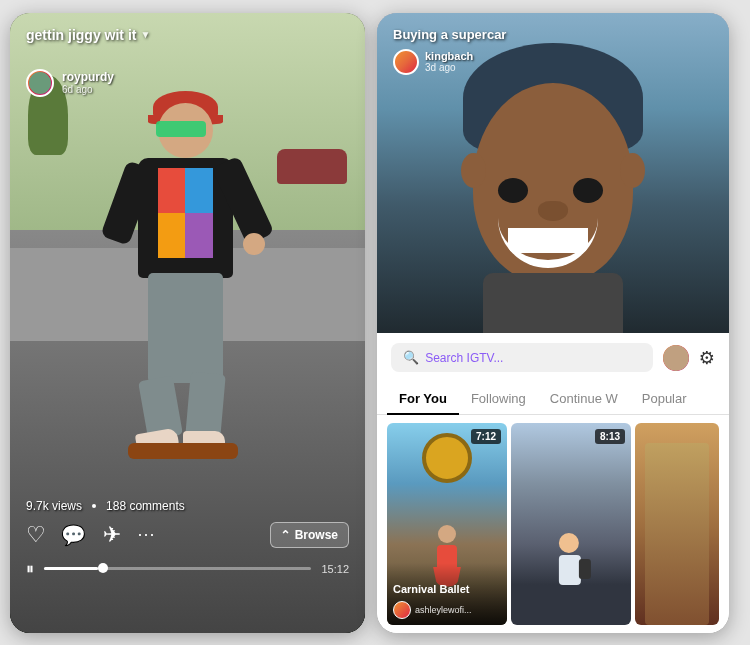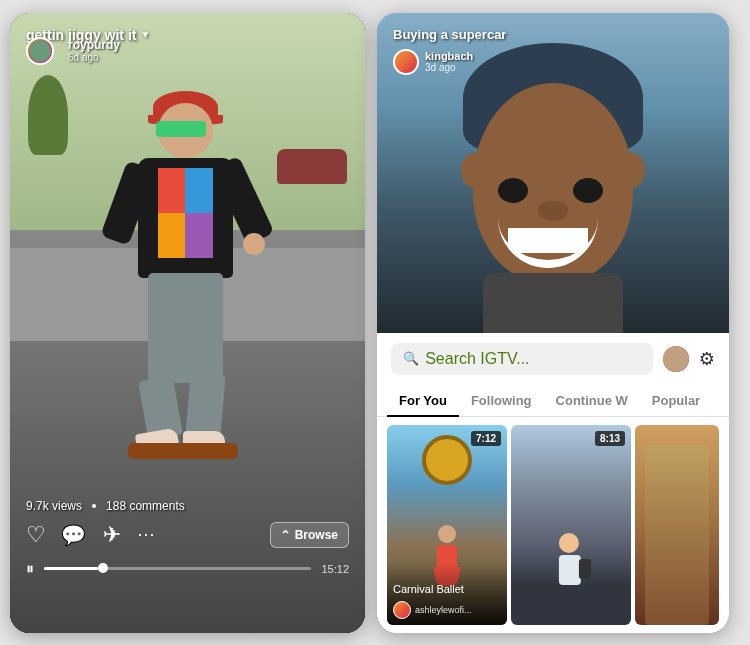--- a/index.html
+++ b/index.html
@@ -102,25 +102,25 @@
       align-items: center;
       gap: 4px;
     }
     .video-title-left .chevron {
       font-size: 10px;
       opacity: 0.8;
     }
 
     .creator-info {
       position: absolute;
-      top: 24px;
+      top: 56px;
       left: 16px;
       display: flex;
       align-items: center;
-      gap: 14px;
+      gap: 8px;
     }
     .creator-avatar {
       width: 28px;
       height: 28px;
       border-radius: 50%;
       background: linear-gradient(135deg, #f09433, #e6683c, #dc2743, #cc2366, #bc1888);
       border: 2px solid #fff;
       display: flex;
       align-items: center;
       justify-content: center;
@@ -599,22 +599,22 @@
       padding: 7px 12px;
       display: flex;
       align-items: center;
       gap: 6px;
     }
     .search-icon-char {
       font-size: 13px;
       color: #888;
     }
     .search-input-text {
-      font-size: 16px;
-      color: #4d7c0f;
+      font-size: 12px;
+      color: #8b5cf6;
     }
     .search-avatar {
       width: 30px;
       height: 30px;
       border-radius: 50%;
       background: linear-gradient(135deg, #f09433, #dc2743, #bc1888);
       border: 2px solid transparent;
       background-clip: padding-box;
       position: relative;
       overflow: hidden;
@@ -632,21 +632,21 @@
 
     
     .tabs-row {
       display: flex;
       border-bottom: 1px solid #e0e0e0;
       padding: 0 10px;
     }
     .tab-item {
       padding: 8px 12px;
       font-size: 13px;
-      font-weight: 700;
+      font-weight: 400;
       color: #888;
       cursor: pointer;
       position: relative;
     }
     .tab-item.active {
       color: #000;
       font-weight: 700;
     }
     .tab-item.active::after {
       content: '';
@@ -774,21 +774,21 @@
 
     .thumb-info {
       position: absolute;
       bottom: 0; left: 0; right: 0;
       background: linear-gradient(transparent, rgba(0,0,0,0.8));
       padding: 20px 6px 6px;
     }
     .thumb-title {
       color: #fff;
       font-size: 11px;
-      font-weight: 400;
+      font-weight: 700;
       line-height: 1.2;
       margin-bottom: 4px;
     }
     .thumb-creator-row {
       display: flex;
       align-items: center;
       gap: 4px;
     }
     .thumb-avatar {
       width: 18px;

